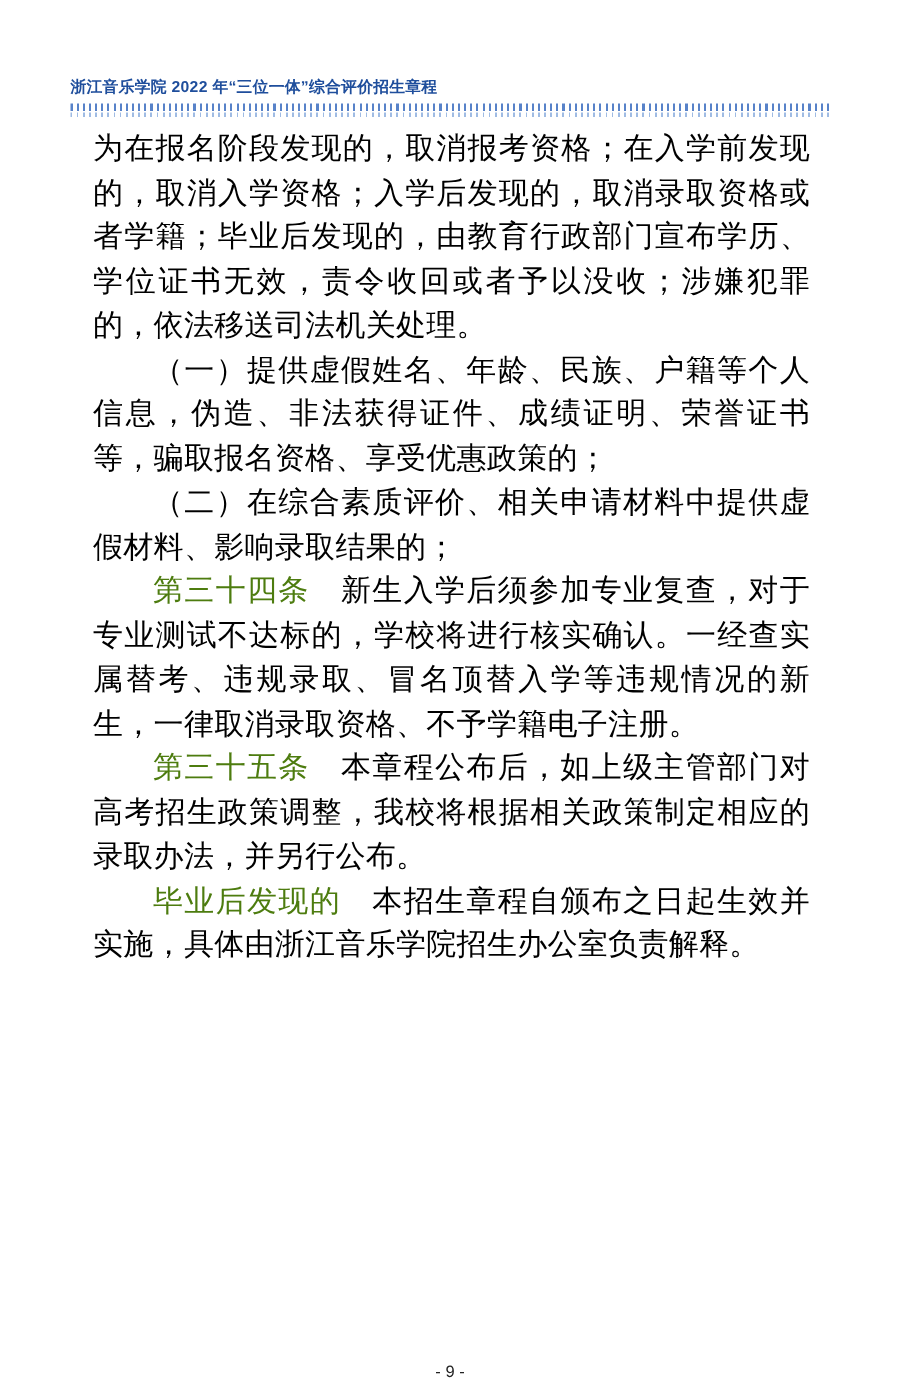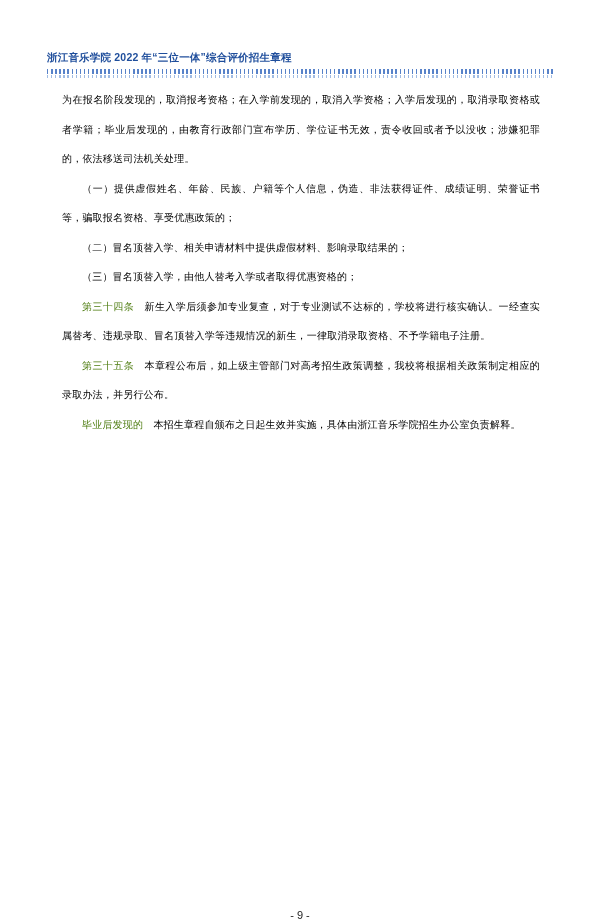--- a/index.html
+++ b/index.html
@@ -58,21 +58,21 @@
     opacity: 0.6;
   }
   .content {
     position: absolute;
     left: 62px;
     top: 60px;
     width: 478px;
   }
   p.para {
     margin: 0 0 0 0;
-    font-size: 10px;
+    font-size: 20px;
     line-height: 29.5px;
     text-align: justify;
     text-justify: inter-ideograph;
     letter-spacing: 0.2px;
   }
   p.indent2 {
     text-indent: 2em;
   }
   .art-head {
     color: #4d7c0f;
@@ -110,22 +110,21 @@
   <div class="header">
     <div class="header-title">浙江音乐学院 2022 年“三位一体”综合评价招生章程</div>
     <div class="header-rule"></div>
     <div class="header-rule2"></div>
   </div>
 
   <div class="content">
 
     <p class="para">为在报名阶段发现的，取消报考资格；在入学前发现的，取消入学资格；入学后发现的，取消录取资格或者学籍；毕业后发现的，由教育行政部门宣布学历、学位证书无效，责令收回或者予以没收；涉嫌犯罪的，依法移送司法机关处理。</p>
     <p class="para indent2">（一）提供虚假姓名、年龄、民族、户籍等个人信息，伪造、非法获得证件、成绩证明、荣誉证书等，骗取报名资格、享受优惠政策的；</p>
-    <p class="para indent2">（二）冒名顶替入学、相关申请材料中提供虚假材料、影响录取结果的；</p>
-    <p class="para indent2">（三）冒名顶替入学，由他人替考入学或者取得优惠资格的；</p>
+    <p class="para indent2">（二）在综合素质评价、相关申请材料中提供虚假材料、影响录取结果的；</p>
 
     <p class="para indent2"><span class="art-head">第三十四条</span>　<span>新生入学后须参加专业复查，对于专业测试不达标的，学校将进行核实确认。一经查实属替考、违规录取、冒名顶替入学等违规情况的新生，一律取消录取资格、不予学籍电子注册。</span></p>
 
     <p class="para indent2"><span class="art-head">第三十五条</span>　<span>本章程公布后，如上级主管部门对高考招生政策调整，我校将根据相关政策制定相应的录取办法，并另行公布。</span></p>
 
     <p class="para indent2"><span class="art-head">毕业后发现的</span>　<span>本招生章程自颁布之日起生效并实施，具体由浙江音乐学院招生办公室负责解释。</span></p>
 
   </div>
 
 

